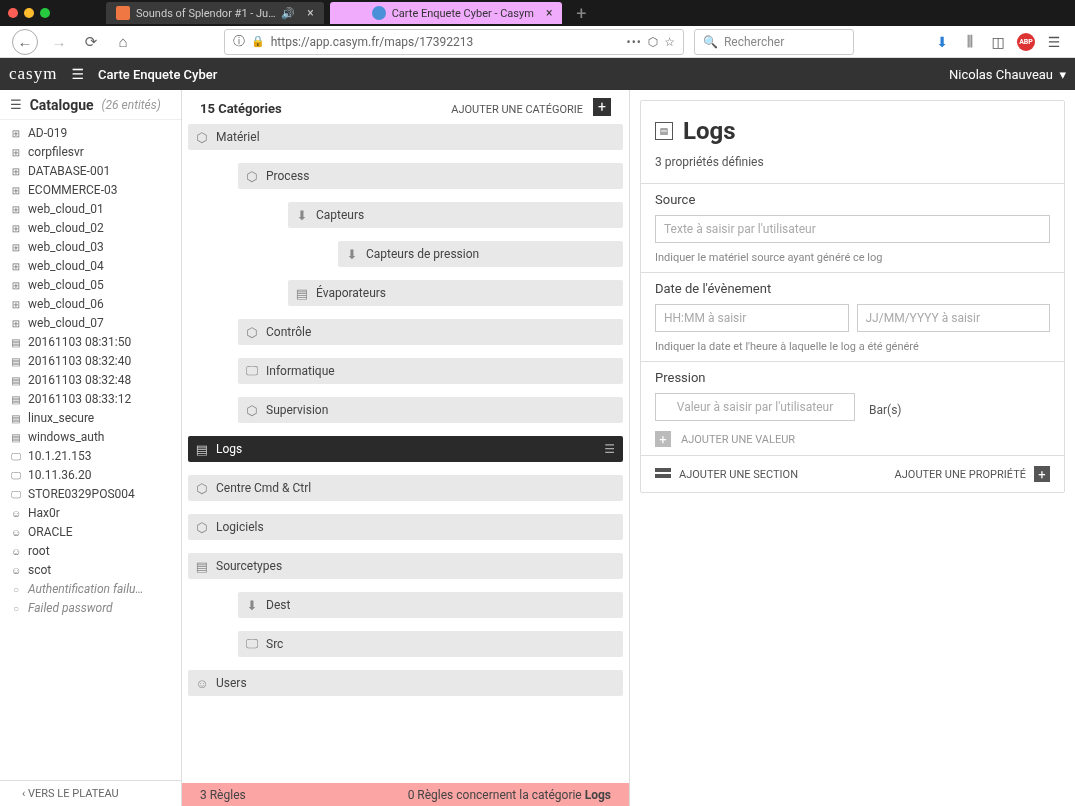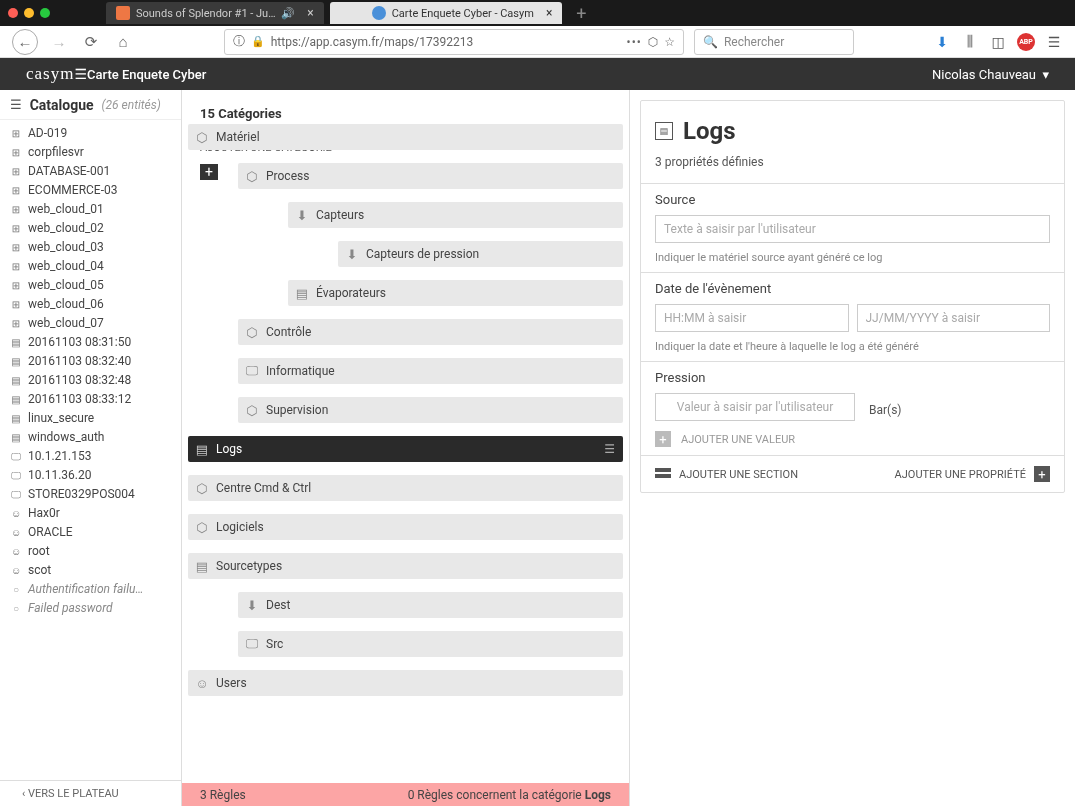--- a/index.html
+++ b/index.html
@@ -4,21 +4,21 @@
 <style>
 * { margin:0; padding:0; box-sizing:border-box; font-family:-apple-system,BlinkMacSystemFont,"Segoe UI",Roboto,sans-serif; }
 body { width:1075px; height:806px; background:#fff; overflow:hidden; display:flex; flex-direction:column; }
 
 
 .tabbar { height:26px; background:#1a1a1a; display:flex; align-items:center; padding:0 8px; gap:6px; }
 .mac-dots { display:flex; gap:6px; margin-right:50px; }
 .dot { width:10px; height:10px; border-radius:50%; }
 .dot.r{background:#ff5f56;} .dot.y{background:#ffbd2e;} .dot.g{background:#27c93f;}
 .btab { height:22px; display:flex; align-items:center; padding:0 10px; font-size:11px; color:#ccc; gap:6px; border-radius:3px 3px 0 0; }
-.btab.active { background:#e5e5e5; color:#333;padding-left:42px; }
+.btab.active { background:#f0abfc; color:#333;padding-left:42px; }
 .btab.inactive { background:#3a3a3a; }
 .btab .favicon { width:14px; height:14px; background:#e74; border-radius:2px; }
 .btab.active .favicon { background:#4a90d9; border-radius:50%; }
 .btab .x { margin-left:6px; font-size:12px; cursor:pointer; }
 .btab .snd { font-size:11px; }
 .newtab { color:#888; font-size:18px; padding:0 8px; cursor:pointer; }
 
 .urlbar { height:32px; background:#fff; border-bottom:1px solid #ddd; display:flex; align-items:center; padding:0 12px; gap:10px; }
 .nav-ico { width:22px; height:22px; display:flex; align-items:center; justify-content:center; color:#666; cursor:pointer; border:1px solid transparent; border-radius:3px; font-size:15px; }
 .nav-ico.circ { border:1px solid #aaa; border-radius:50%; width:26px; height:26px; }
@@ -26,21 +26,21 @@
 .urlbox .lock { color:#27ae60; font-size:11px; }
 .urlbox .url { flex:1; }
 .urlbox .dots { letter-spacing:1px; }
 .searchbox { flex:0 0 160px; height:26px; border:1px solid #ccc; border-radius:3px; display:flex; align-items:center; padding:0 8px; font-size:12px; color:#888; gap:6px; }
 .tbspace { flex:1; }
 .tb-right { display:flex; gap:10px; align-items:center; }
 .tb-ico { width:18px; height:18px; display:flex; align-items:center; justify-content:center; color:#555; font-size:14px; cursor:pointer; }
 .abp { width:18px; height:18px; background:#d33; border-radius:50%; color:#fff; font-size:7px; display:flex; align-items:center; justify-content:center; font-weight:bold; }
 
 
-.apphdr { height:32px; background:#333; color:#fff; display:flex; align-items:center; padding:0 26px; font-size:13px; }
+.apphdr { height:32px; background:#333; color:#fff; display:flex; align-items:center; padding:0 9px; font-size:13px; gap:14px; }
 .logo { font-family:serif; font-size:17px; letter-spacing:1px; }
 .hamb { font-size:14px; cursor:pointer; }
 .crumb { font-weight:500; }
 .apphdr .sp { flex:1; }
 .user { font-size:13px; cursor:pointer; }
 
 
 .main { flex:1; display:flex; overflow:hidden; }
 
 
@@ -51,21 +51,21 @@
 .sb-hdr .cnt { font-size:12px; color:#999; font-style:italic; }
 .sb-list { flex:1; overflow-y:auto; padding:4px 0; }
 .sb-item { display:flex; align-items:center; padding:1px 10px; font-size:12px; color:#444; gap:6px; cursor:pointer; line-height:17px; }
 .sb-item .ic { width:12px; font-size:10px; color:#777; text-align:center; }
 .sb-item.event { font-style:italic; color:#888; }
 .sb-item.event .ic { color:#aaa; }
 .sb-foot { height:26px; border-top:1px solid #ddd; display:flex; align-items:center; padding:0 22px; font-size:11px; color:#666; cursor:pointer; }
 
 
 .midcol { flex:1; display:flex; flex-direction:column; border-right:1px solid #ddd; }
-.mc-hdr { height:34px; display:flex; align-items:flex-start; padding:16px 18px; font-size:13px; gap:10px;flex-direction:column; }
+.mc-hdr { height:34px; display:flex; align-items:flex-end; padding:8px 18px; font-size:13px; gap:10px; }
 .mc-hdr .ttl { font-weight:bold; color:#333; }
 .mc-hdr .sp { flex:1; }
 .mc-hdr .add { font-size:11px; color:#555; cursor:pointer; }
 .mc-hdr .plus { width:18px; height:18px; background:#333; color:#fff; display:flex; align-items:center; justify-content:center; font-size:14px; cursor:pointer; }
 .cat-list { flex:1; overflow-y:auto; padding:0 0 0 0; }
 .cat-row { height:26px; display:flex; align-items:center; background:#e8e8e8; margin:0 0 13px 0; font-size:12px; color:#444; cursor:pointer; border-radius:2px; }
 .cat-row.l0 { margin-left:6px; margin-right:6px; }
 .cat-row.l1 { margin-left:56px; margin-right:6px; }
 .cat-row.l2 { margin-left:106px; margin-right:6px; }
 .cat-row.l3 { margin-left:156px; margin-right:6px; }

